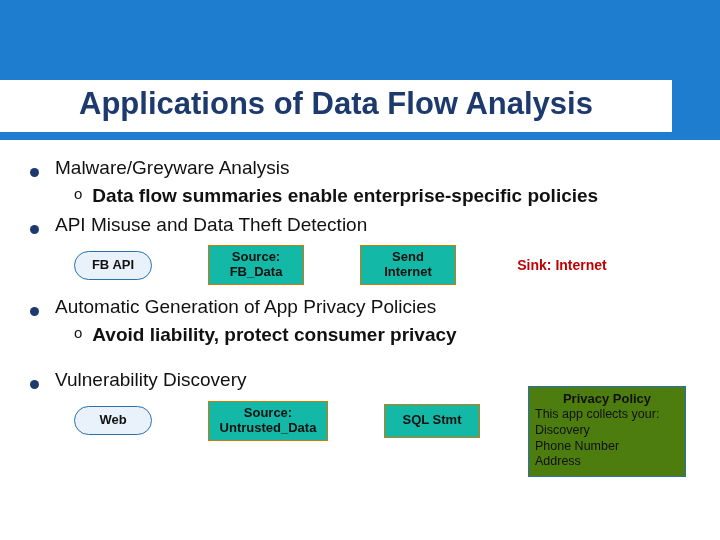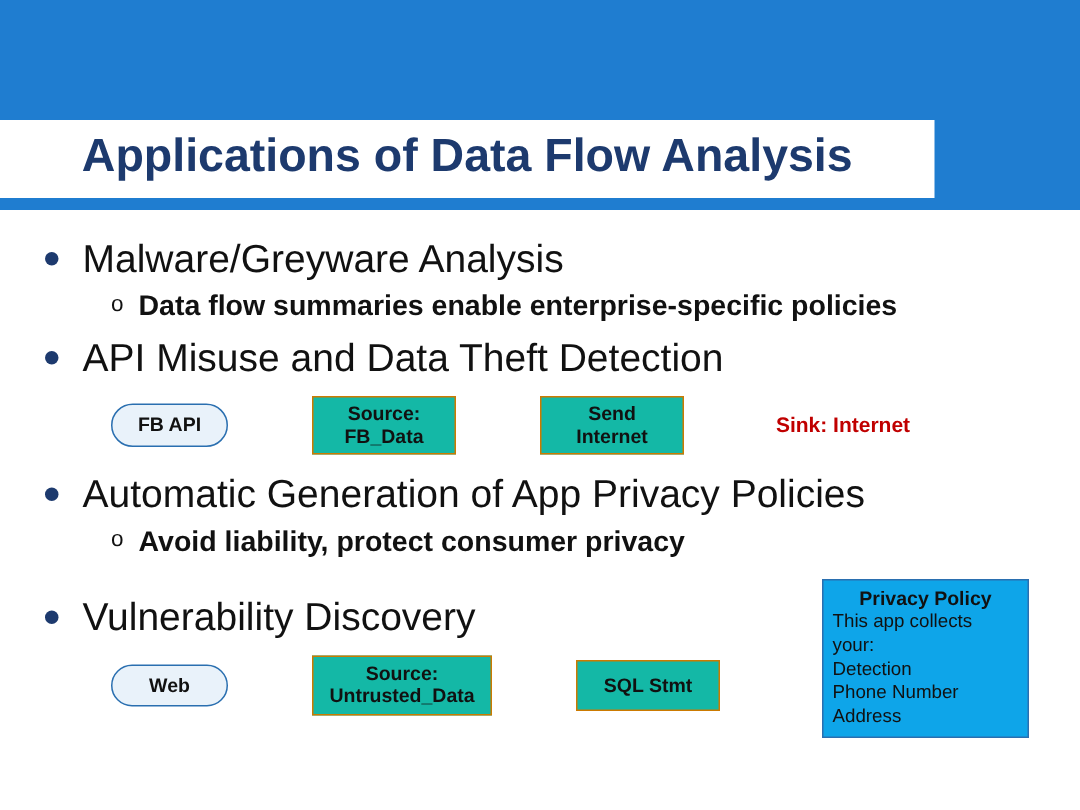--- a/index.html
+++ b/index.html
@@ -14,21 +14,21 @@
   .header-band {
     background: #1f7dd0;
     height: 140px;
     width: 100%;
     position: relative;
   }
   .title {
     position: absolute;
     top: 80px;
     left: 0;
-    width: 623px;
+    width: 672px;
     text-align: center;
     font-size: 31px;
     font-weight: bold;
     color: #1d3a6e;
     background: #fff;
     padding: 6px 0 10px 0;
     box-sizing: border-box;
   }
   .content {
     position: absolute;
@@ -46,21 +46,21 @@
   .bullet {
     width: 9px;
     height: 9px;
     border-radius: 50%;
     background: #1d3a6e;
     margin-top: 12px;
     margin-right: 16px;
     flex: 0 0 auto;
   }
   .bullet-text {
-    font-size: 26px;
+    font-size: 19px;
     color: #111;
     line-height: 1.3;
   }
   .sub-row {
     margin-left: 44px;
     display: flex;
     align-items: flex-start;
     margin-top: 4px;
     margin-bottom: 6px;
   }
@@ -110,23 +110,23 @@
   }
   .sink {
     color: #c00000;
     font-size: 14px;
     min-width: 100px;
   }
   .privacy-box {
     position: absolute;
     right: 34px;
     top: 236px;
-    width: 138px;
+    width: 158px;
     border: 1.5px solid #2a6fb0;
-    background: #0ea5e9;
+    background: #4d7c0f;
     font-size: 12.5px;
     color: #111;
     padding: 4px 6px 6px 6px;
     box-sizing: border-box;
     line-height: 1.25;
   }
   .privacy-box .pp-title {
     font-weight: bold;
     text-align: center;
     font-size: 13px;
@@ -182,18 +182,18 @@
     <div class="pill">Web</div>
     <div class="rect" style="min-width:120px">Source:
 Untrusted_Data</div>
     <div class="rect">SQL Stmt</div>
     <div class="sink">Sink: SQL</div>
   </div>
 
   <div class="privacy-box">
     <div class="pp-title">Privacy Policy</div>
     <div>This app collects your:</div>
-    <div>Detection</div>
+    <div>Discovery</div>
     <div>Phone Number</div>
     <div>Address</div>
   </div>
 
 </div>
 
 </body></html>

